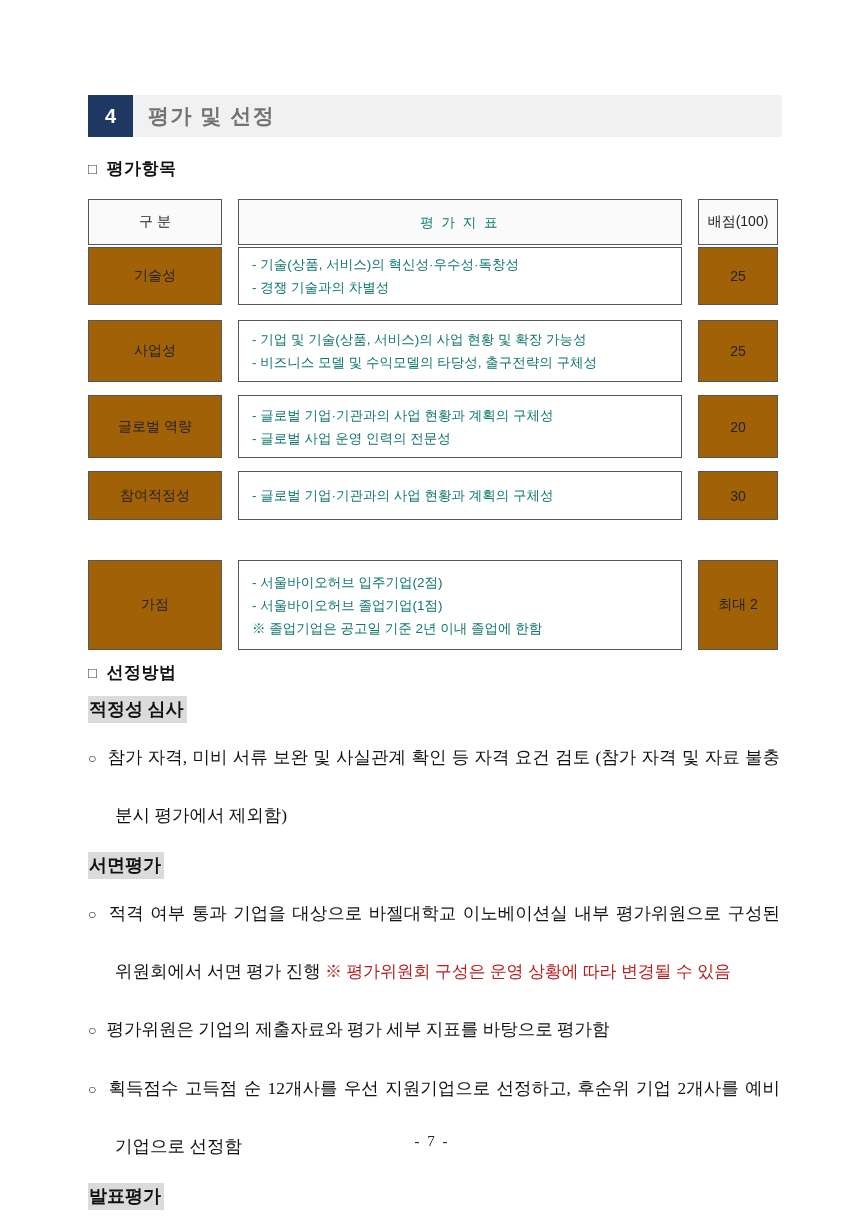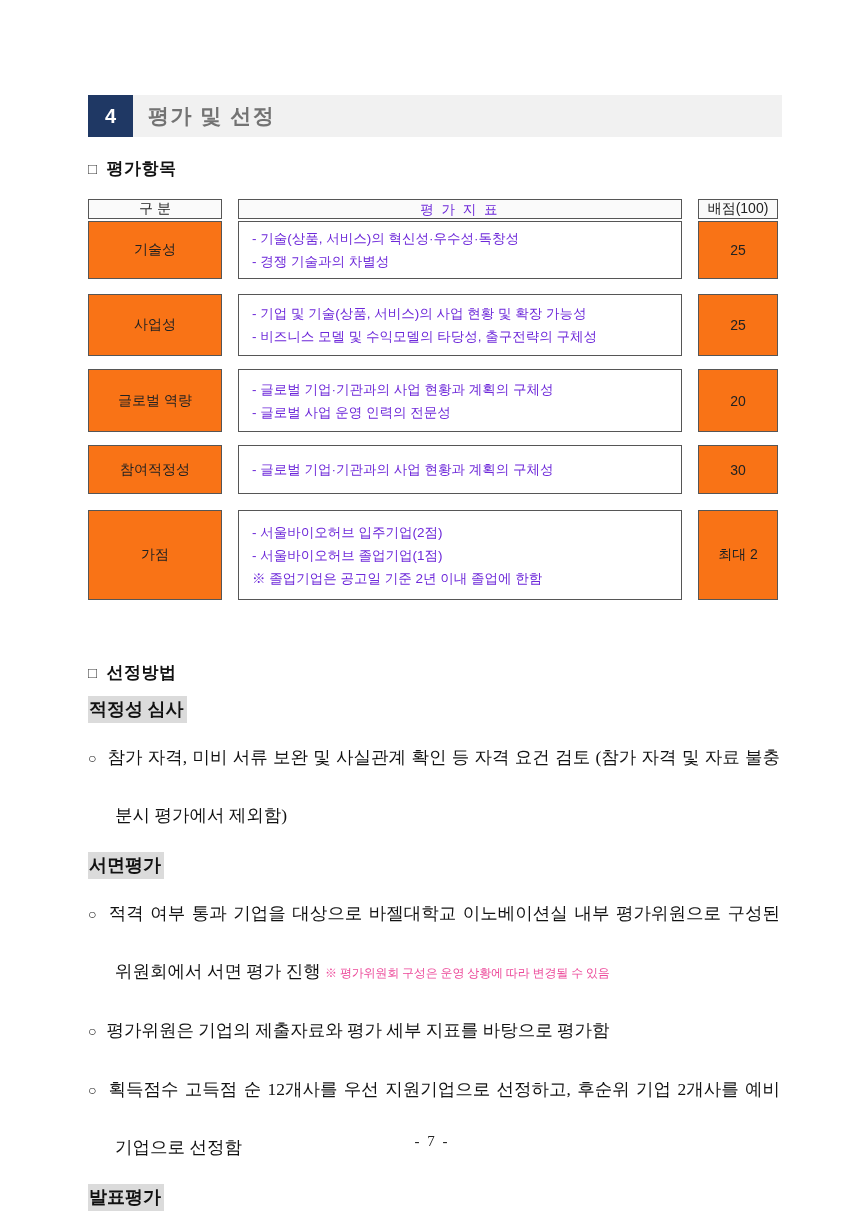--- a/index.html
+++ b/index.html
@@ -35,54 +35,54 @@
   .sub-heading .sq { font-weight:normal; font-size:15px; color:#3a3a3a; margin-right:9px; }
   #h-eval   { top:157px; }
   #h-select { top:661px; font-family:"Liberation Sans", sans-serif; }
 
   
   .etable { position:absolute; left:88px; top:199px; width:690px; }
   .trow { display:grid; grid-template-columns:134px 444px 80px; column-gap:16px; }
   .cell { border:1px solid #565656; }
   .cat, .score {
     display:flex; align-items:center; justify-content:center;
-    background:#f97316; font-size:14px; color:#222;
+    background:#a16207; font-size:14px; color:#222;
   }
   .ind {
     background:#ffffff; display:flex; flex-direction:column; justify-content:center;
-    padding:5px 13px; font-size:13.5px; line-height:23px; color:#6d28d9;
+    padding:5px 13px; font-size:13.5px; line-height:23px; color:#0f766e;
   }
   .trow.head .cell { background:#fafafa; }
   .trow.head .cat, .trow.head .score { font-size:14px; }
   .trow.head .ind { align-items:center; letter-spacing:2px; }
-  .trow.head .cell { height:20px; }
+  .trow.head .cell { height:46px; }
   .r1 .cell { height:58px; } .r1 { margin-top:2px; }
   .r2 .cell { height:62px; } .r2 { margin-top:15px; }
   .r3 .cell { height:63px; } .r3 { margin-top:13px; }
   .r4 .cell { height:49px; } .r4 { margin-top:13px; }
-  .r5 .cell { height:90px; } .r5 { margin-top:16px; }
+  .r5 .cell { height:90px;margin-top:24px; } .r5 { margin-top:16px; }
 
   
   .bodytext {
     position:absolute; left:88px; top:696px; width:692px;
     font-family:"Liberation Serif", serif; font-size:17.5px; color:#111;
   }
   .subtitle-line { margin-top:0; }
   .subtitle {
     display:inline-block; background:#dbdbdb; color:#111;
     font-weight:bold; font-size:18px; padding:1px 3px 2px 1px; line-height:24px;
   }
   .subtitle-line + .bullet { margin-top:6px; }
   .bullet {
     text-align:justify; line-height:56px;
     padding-left:27px; text-indent:-27px; margin-top:1px;
   }
   .bullet .bm { font-size:14px; margin-right:10px; color:#222; }
   .bullet .note {
-    font-family:"Liberation Sans", sans-serif; font-size:12px; color:#ec4899;
+    font-family:"Liberation Sans", sans-serif; font-size:17px; color:#b91c1c;
     letter-spacing:-0.2px;
   }
   .gap-before { margin-top:9px; }
 
   
   .page-num {
     position:absolute; left:0; top:1133px; width:864px;
     text-align:center; font-family:"Liberation Serif", serif;
     font-size:15px; color:#222; letter-spacing:2px;
   }

